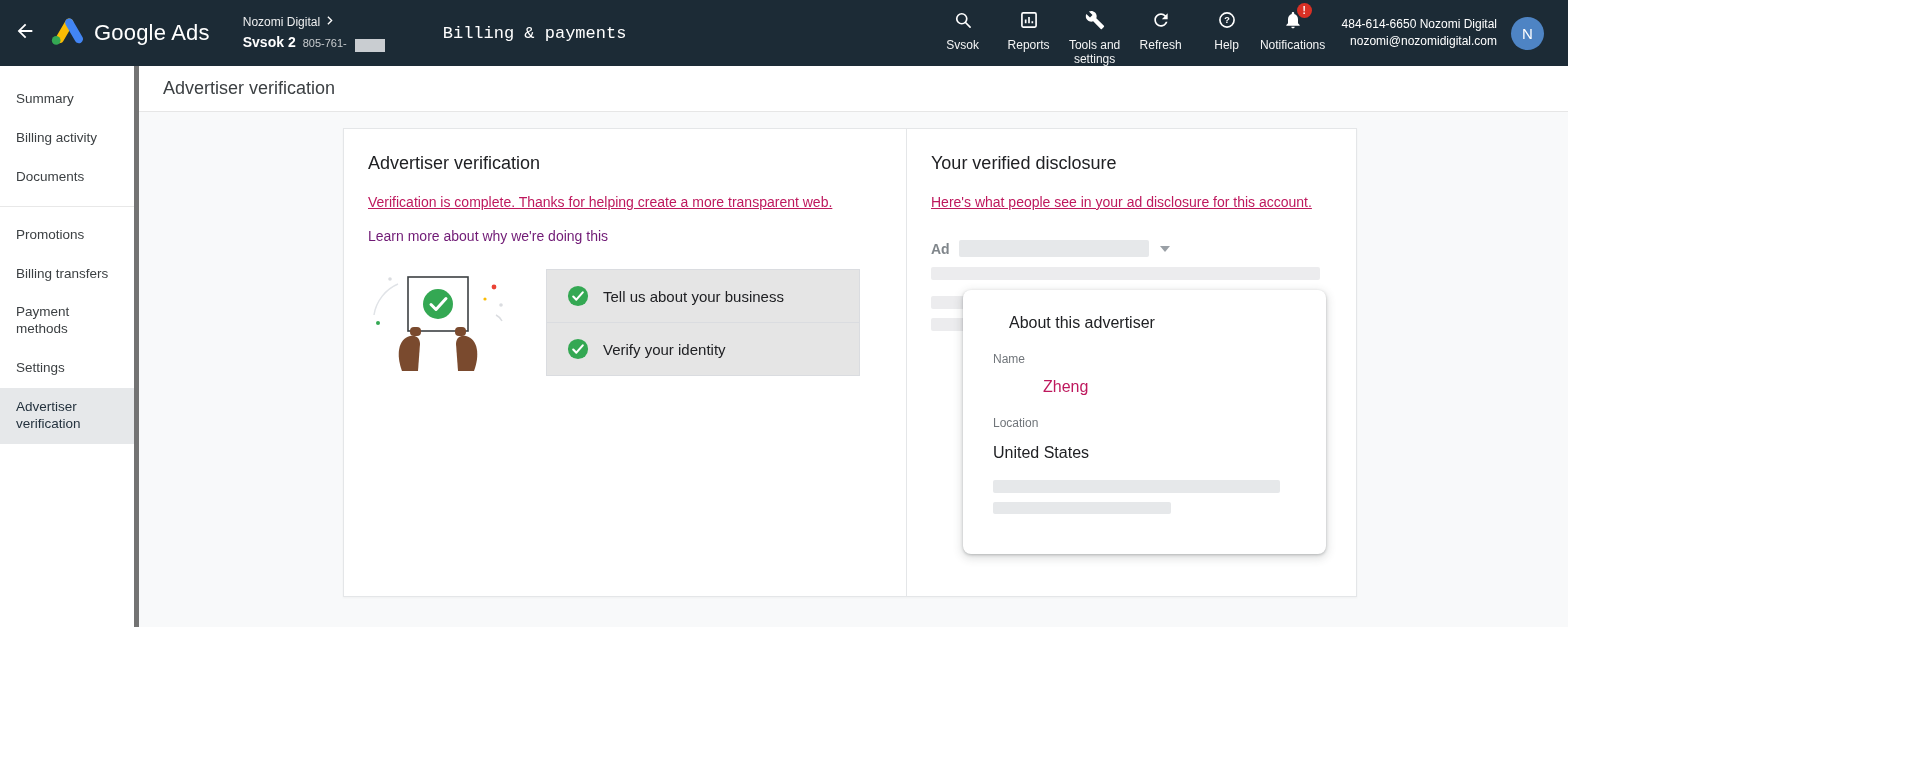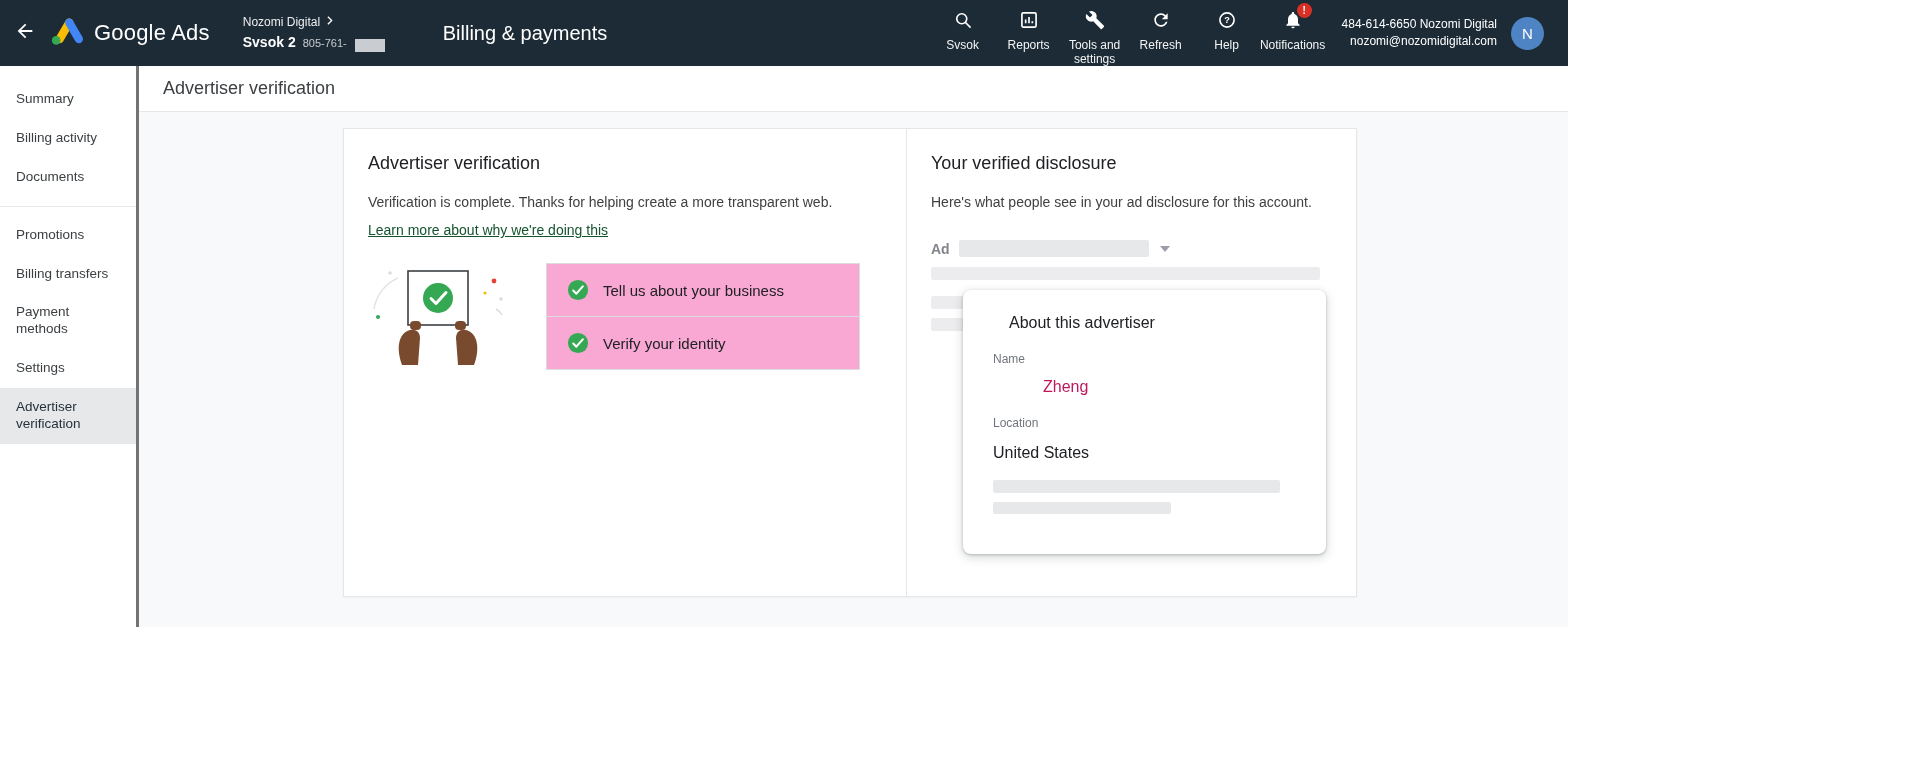--- a/index.html
+++ b/index.html
@@ -21,42 +21,42 @@
   .back-btn svg { width:22px; height:22px; }
   .logo { display:flex; align-items:center; gap:11px; flex-shrink:0; cursor:pointer;justify-content:space-between; }
   .logo-text { font-size:22px; font-weight:400; letter-spacing:.2px; }
   .account-block { margin-left:33px; line-height:1.35; cursor:pointer; flex-shrink:0; }
   .account-top { font-size:12px; color:rgba(255,255,255,.92); display:flex; align-items:flex-start; gap:3px; }
   .account-top svg { width:13px; height:13px; }
   .account-bottom { display:flex; align-items:baseline; gap:7px; margin-top:1px; }
   .account-sub { font-size:14px; font-weight:bold; }
   .account-id { font-size:11px; font-weight:normal; color:rgba(255,255,255,.75); }
   .redacted-box { display:inline-block; width:30px; height:13px; background:#c9cdd1; position:relative; top:5px; margin-left:1px; }
-  .section-title { font-size:20px; font-weight:400; margin-left:58px; white-space:nowrap; }
+  .section-title { font-size:17px; font-weight:400; margin-left:58px; white-space:nowrap;font-family:Liberation Mono, monospace; }
 
   .top-nav { margin-left:auto; display:flex; align-items:flex-start; align-self:stretch; padding-top:10px; }
   .nav-item { width:66px; display:flex; flex-direction:column; align-items:center; gap:5px; cursor:pointer; }
   .nav-item svg { width:20px; height:20px; }
   .nav-label { font-size:12px; line-height:1.15; text-align:center; color:rgba(255,255,255,.95); }
   .bell-wrap { position:relative; }
   .badge {
     position:absolute; top:-7px; right:-9px; width:15px; height:15px; border-radius:50%;
     background:#d93025; color:#fff; font-size:10px; font-weight:bold;
     display:flex; align-items:center; justify-content:center;
   }
   .account-info { text-align:right; font-size:12px; line-height:1.4; margin-left:16px; color:#fff; white-space:nowrap; }
   .avatar {
     width:33px; height:33px; border-radius:50%; background:#4e84c4; color:#fff;
     display:flex; align-items:center; justify-content:center; font-size:15px;
     margin:0 24px 0 14px; cursor:pointer; flex-shrink:0;
   }
 
   
   .main-row { display:flex; height:561px; }
-  .sidebar { width:139px; border-right:3px solid #737373; background:#fff; padding-top:14px; flex-shrink:0; }
+  .sidebar { width:139px; border-right:5px solid #737373; background:#fff; padding-top:14px; flex-shrink:0; }
   .side-item { padding:11px 16px; font-size:13.5px; color:#3c4043; line-height:1.25; cursor:pointer; }
   .side-item.selected { background:#e6e8ea; color:#24323e; font-weight:500; }
   .side-divider { border-top:1px solid #e8e8e8; margin:9px 0; }
 
   .main { flex:1; }
   .page-header {
     height:46px; background:#fff; border-bottom:1px solid #e6e6e6;
     display:flex; align-items:center; padding-left:24px;
     font-size:18px; font-weight:400; color:#3c4043;
   }
@@ -64,26 +64,26 @@
 
   .card {
     width:1014px; min-height:469px; background:#fff;
     border:1px solid #e4e6e8; box-shadow:0 1px 2px rgba(0,0,0,.04);
     display:flex;
   }
   .card-left { width:562px; padding:24px; }
   .card-right { flex:1; border-left:1px solid #e4e6e8; padding:24px; position:relative; }
 
   .panel-heading { font-size:18px; font-weight:400; color:#202124; margin:0 0 18px; }
-  .panel-text { font-size:14px; color:#404040; margin:0; line-height:1.45; }
-  .panel-link { font-size:14px; color:#14532d; text-decoration:underline; display:inline-block; margin-top:10px; cursor:pointer; }
+  .panel-text { font-size:14px; color:#be185d; margin:0; line-height:1.45;text-decoration:underline; }
+  .panel-link { font-size:14px; color:#701a75; display:inline-block; margin-top:16px; cursor:pointer; }
 
   .verify-row { display:flex; align-items:center; gap:38px; margin-top:24px; }
   .illustration { width:140px; flex-shrink:0; }
-  .checklist { border:1px solid #dadce0; width:314px; background:#f9a8d4; }
+  .checklist { border:1px solid #dadce0; width:314px; background:#e5e5e5; }
   .check-item { display:flex; align-items:center; gap:14px; padding:15px 20px; font-size:15px; font-weight:500; color:#202124; }
   .check-item + .check-item { border-top:1px solid #dadce0; }
   .check-icon { width:22px; height:22px; flex-shrink:0; }
 
   
   .ad-mock { margin-top:28px; }
   .ad-row { display:flex; align-items:center; gap:9px; }
   .ad-label { font-size:14px; font-weight:bold; color:#80868b; }
   .bar { background:#e6e8ea; border-radius:2px; }
   .ad-name-bar { width:190px; height:17px; }

